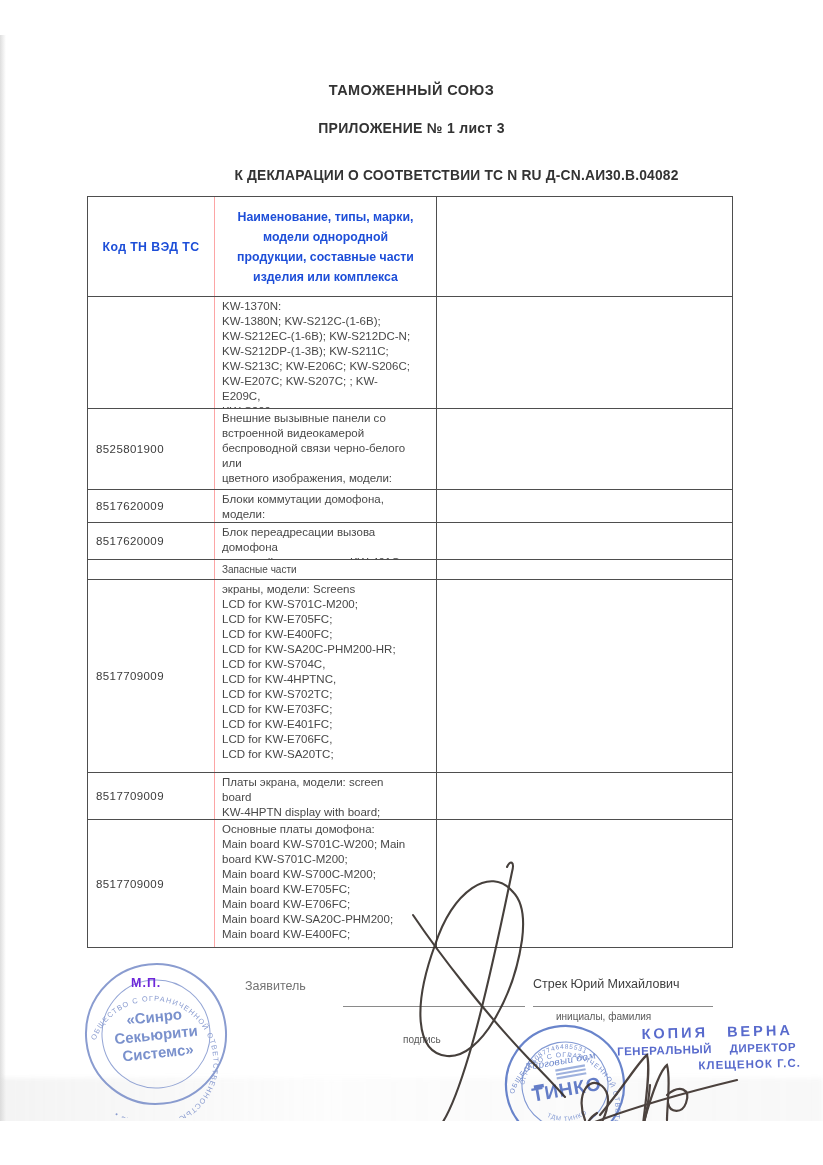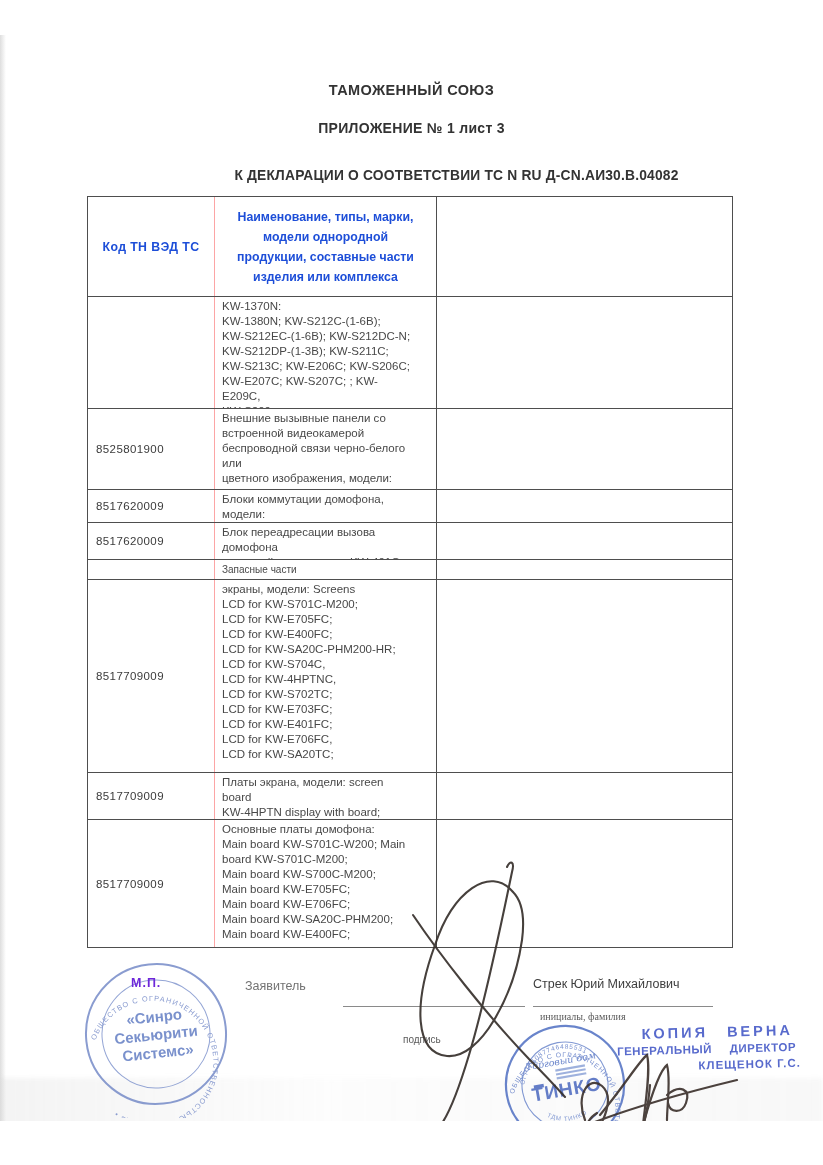--- a/index.html
+++ b/index.html
@@ -35,21 +35,21 @@
   .h-r4 .c2{font-size:10px;padding-top:2px;}
   
   .mp{position:absolute;left:131px;top:976px;font-size:12.5px;font-weight:bold;
       letter-spacing:1px;color:#6d28d9;z-index:6;}
   .applicant{position:absolute;left:245px;top:979px;font-size:12.5px;color:#737373;z-index:6;}
   .sigline{position:absolute;height:0;border-top:1px solid #8a8a8a;z-index:2;}
   .sl1{left:343px;top:1006px;width:182px;}
   .sl2{left:533px;top:1006px;width:180px;}
   .caption{position:absolute;font-size:10px;color:#5a5a5a;z-index:2;}
   .cap1{left:403px;top:1010px;margin-top:24px;}
-  .cap2{left:540px;top:1011px;font-family:Liberation Serif, serif;}
+  .cap2{left:556px;top:1011px;}
   .person{position:absolute;left:533px;top:977px;font-size:12.5px;color:#3d3d3d;z-index:6;}
   
   .copymark{position:absolute;left:612px;top:1024px;width:205px;z-index:5;
       transform:rotate(-1.5deg);color:#4156c6;font-weight:bold;opacity:.88;}
   .cm1{font-size:14.5px;letter-spacing:3px;word-spacing:12px;margin-left:30px;}
   .cm2{font-size:11.5px;letter-spacing:.5px;word-spacing:14px;margin-top:3px;margin-left:5px;}
   .cm3{font-size:11.5px;letter-spacing:1px;margin-top:4px;margin-left:86px;}
   .seal{position:absolute;z-index:3;} .sig{position:absolute;z-index:7;pointer-events:none;}
 </style>
 </head>

